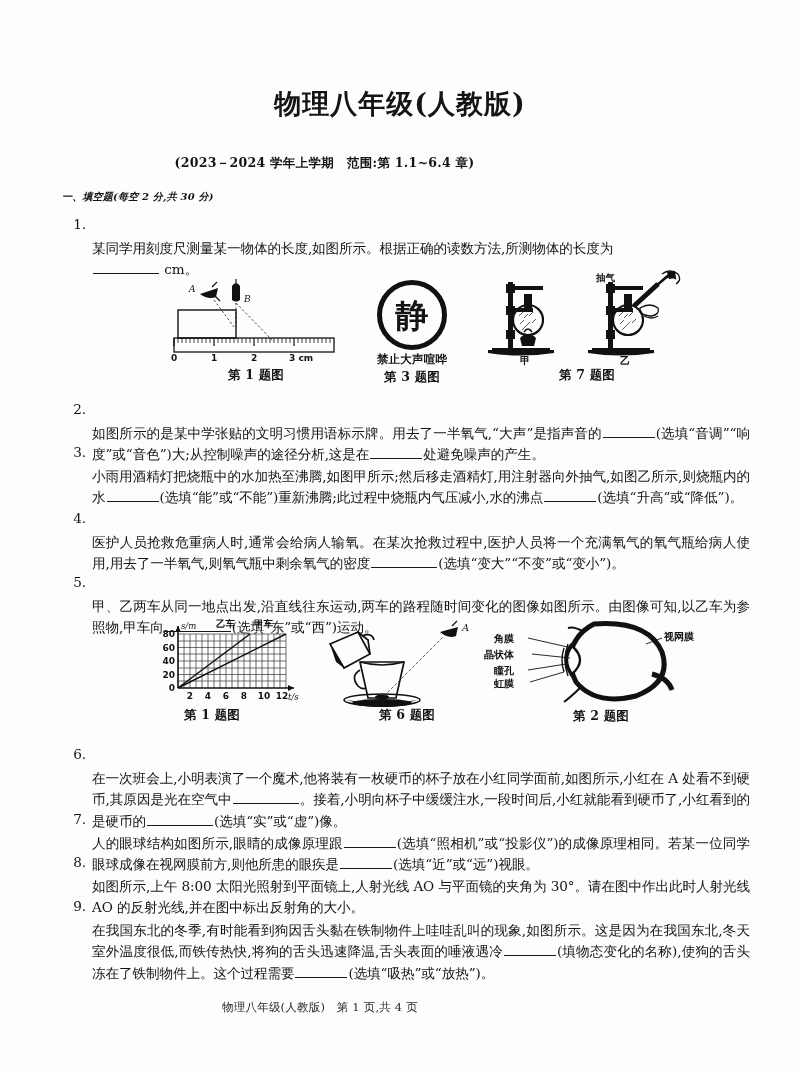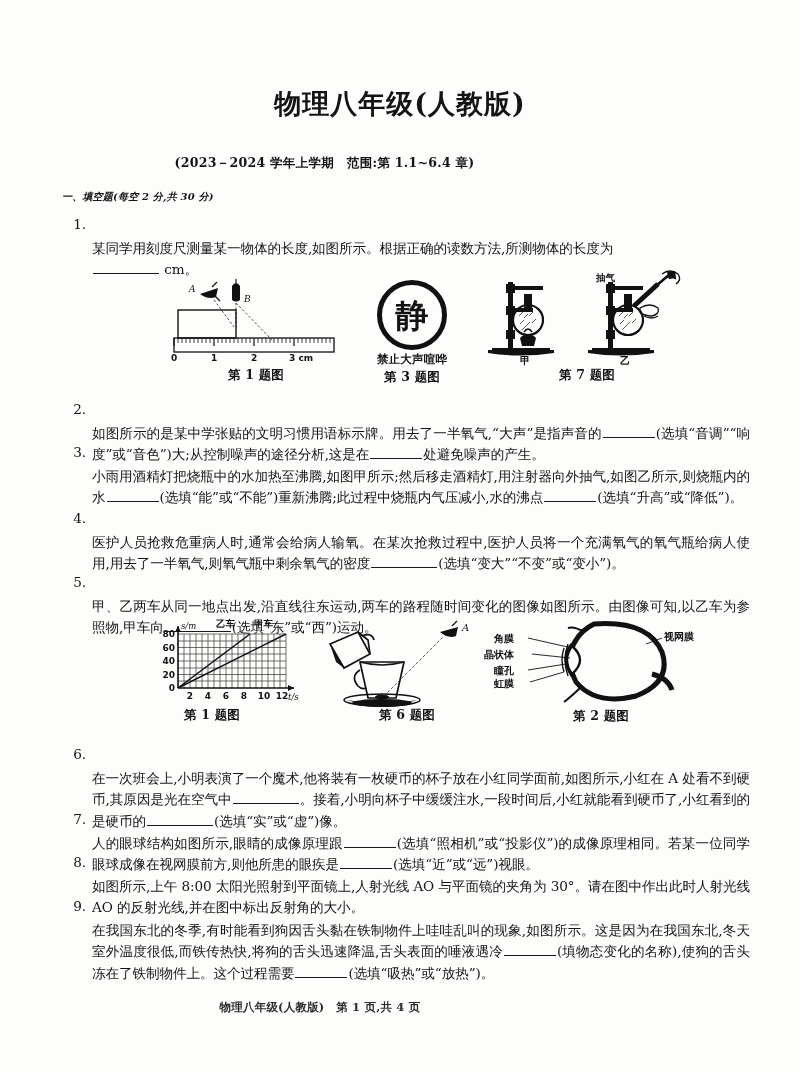--- a/index.html
+++ b/index.html
@@ -99,21 +99,21 @@
   }
   .figbox { position: absolute; }
   
   .footer {
     position: absolute;
     top: 1000px;
     left: 0;
     width: 640px;
     text-align: center;
     font-size: 11.5px;
-    font-weight: bold;
+    font-weight: normal;
     color: #2b2b2b;
     letter-spacing: 0.2px;
   }
   .cjk { font-family: "DejaVu Sans", "Liberation Sans", sans-serif; }
   svg { display: block; }
   .lbl {
     font-family: "DejaVu Sans", "Liberation Sans", sans-serif;
     font-size: 9px;
     font-weight: bold;
     fill: #111;

